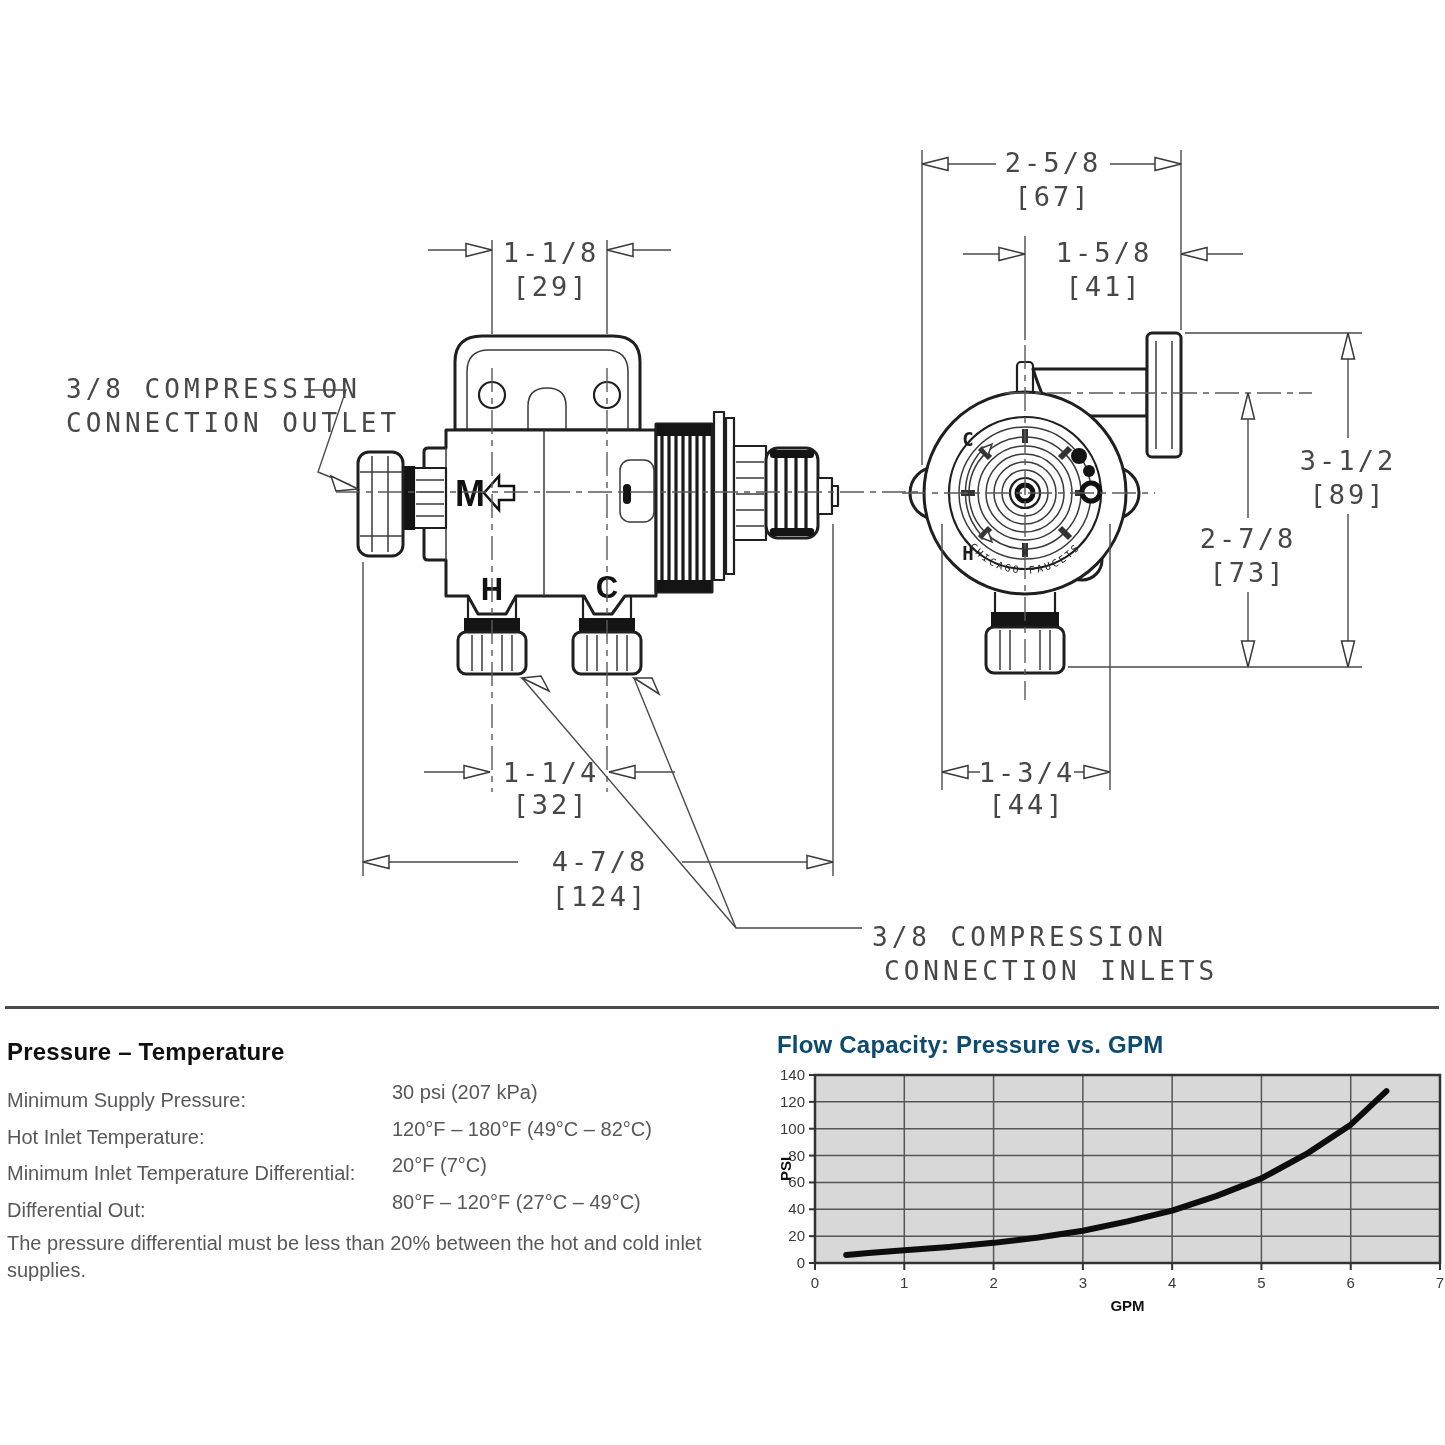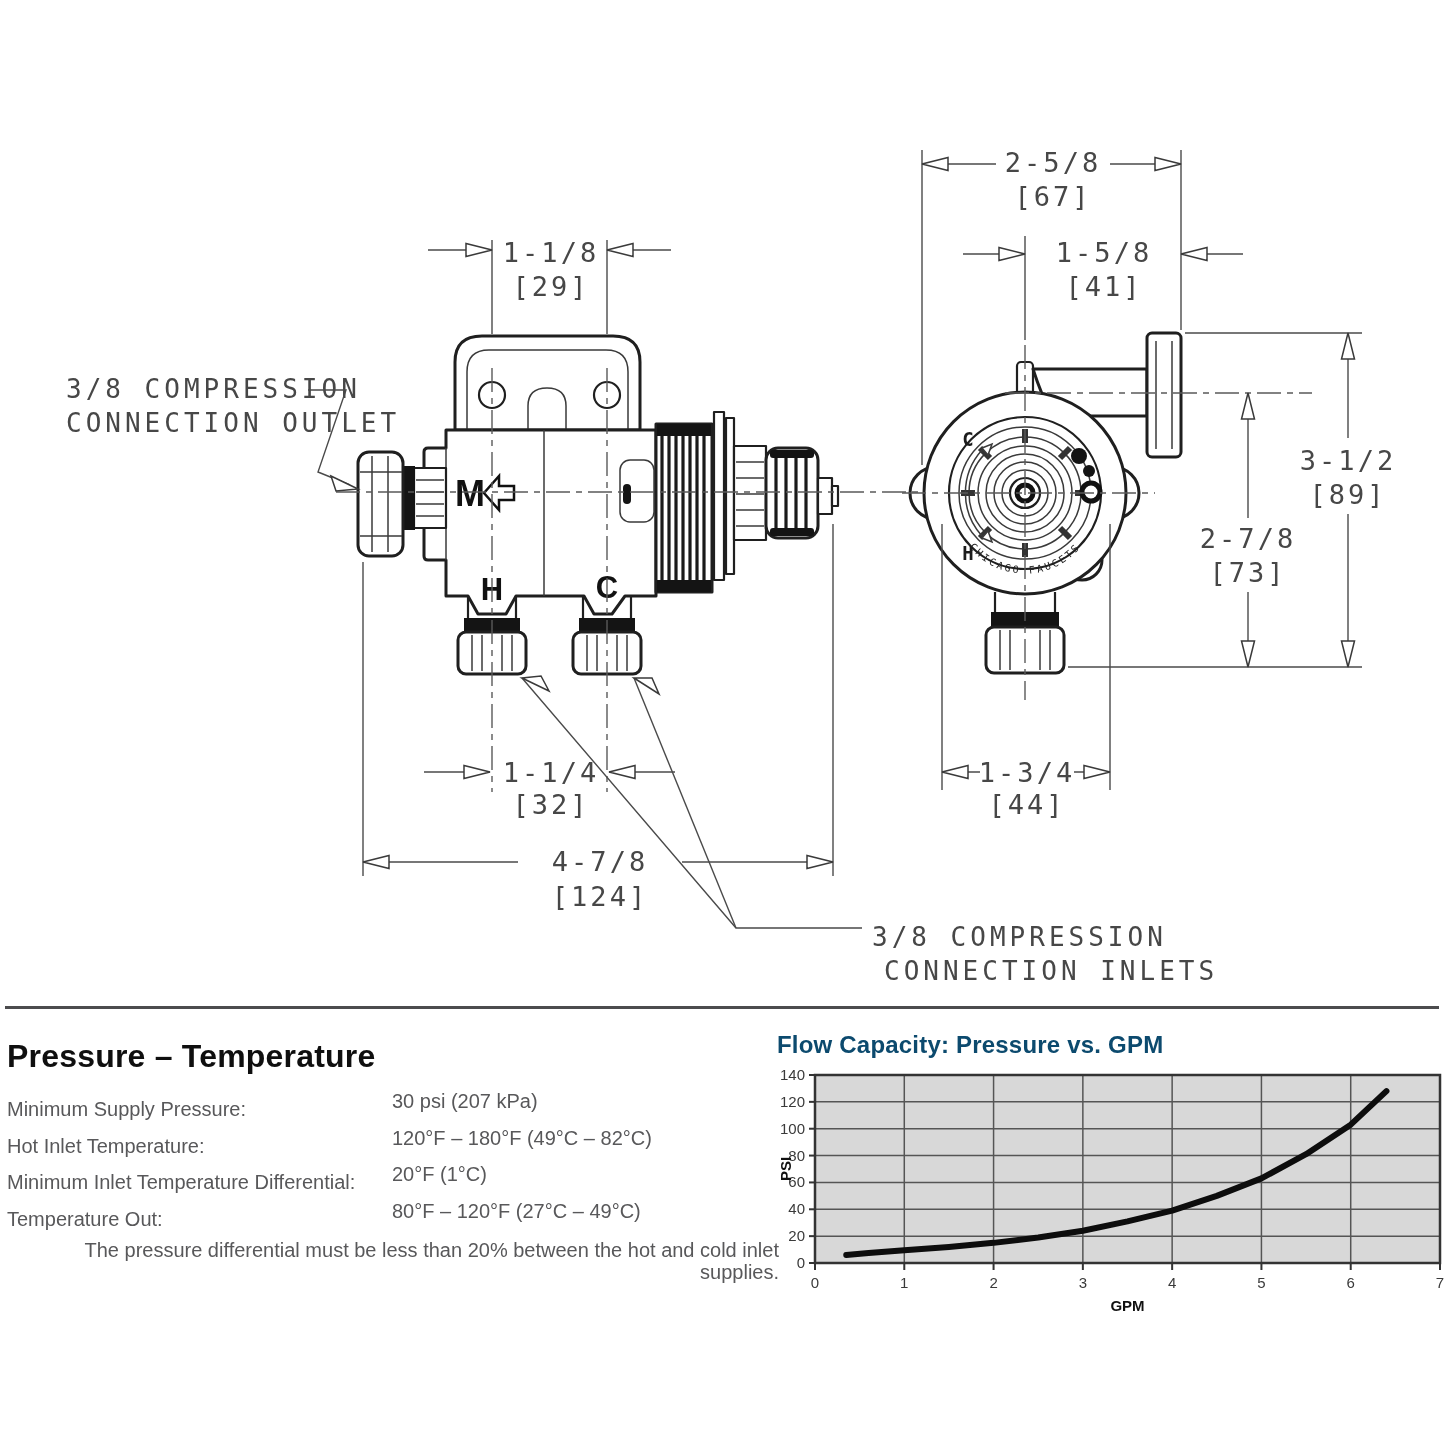--- a/index.html
+++ b/index.html
@@ -20,25 +20,25 @@
   .dimtxt{fill:#474747;font-family:"DejaVu Sans Mono",monospace;font-size:27px;letter-spacing:3px;text-anchor:middle;}
   .lbltxt{fill:#474747;font-family:"DejaVu Sans Mono",monospace;font-size:26px;letter-spacing:4px;}
   .marktxt{fill:#111;font-family:"Liberation Sans",sans-serif;font-weight:bold;text-anchor:middle;}
   .dialtxt{fill:#1c1c1c;font-family:"DejaVu Sans Mono",monospace;font-weight:bold;text-anchor:middle;}
 
   
   .divider{position:absolute;left:5px;top:1006px;width:1434px;border-top:3px solid #4c4c4e;}
 
   
   .specs{position:absolute;left:7px;top:1038px;width:772px;color:#58585a;font-size:20px;}
-  .specs h2{margin:0 0 12px 0;font-size:32px;color:#0f0f0f;letter-spacing:0.2px;}
+  .specs h2{margin:0 0 12px 0;font-size:24px;color:#0f0f0f;letter-spacing:0.2px;}
   .spec-row{display:flex;line-height:28.5px;}
   .spec-label{width:385px;flex:none;margin-top:8px;}
   .spec-value{flex:1;}
-  .footnote{margin-top:6px;line-height:22px;text-align:right;}
+  .footnote{margin-top:6px;line-height:27px;}
 
   
   .chart-title{position:absolute;left:777px;top:1031px;font-size:24px;font-weight:bold;color:#0c4a6e;letter-spacing:0.2px;}
   #chart{position:absolute;left:0;top:1020px;}
 </style>
 </head>
 <body>
 
 <div class="canvas">
 
@@ -305,25 +305,25 @@
     </div>
 
     <div class="spec-row">
       <span class="spec-label">Hot Inlet Temperature:</span>
       <span class="spec-value">120°F – 180°F (49°C – 82°C)</span>
     </div>
 
 
     <div class="spec-row">
       <span class="spec-label">Minimum Inlet Temperature Differential:</span>
-      <span class="spec-value">20°F (1°C)</span>
+      <span class="spec-value">20°F (7°C)</span>
     </div>
 
     <div class="spec-row">
-      <span class="spec-label">Temperature Out:</span>
+      <span class="spec-label">Differential Out:</span>
       <span class="spec-value">80°F – 120°F (27°C – 49°C)</span>
     </div>
 
 
   </div>
     <div class="footnote">The pressure differential must be less than 20% between the hot and cold inlet supplies.</div>
   </div>
   
 
   

